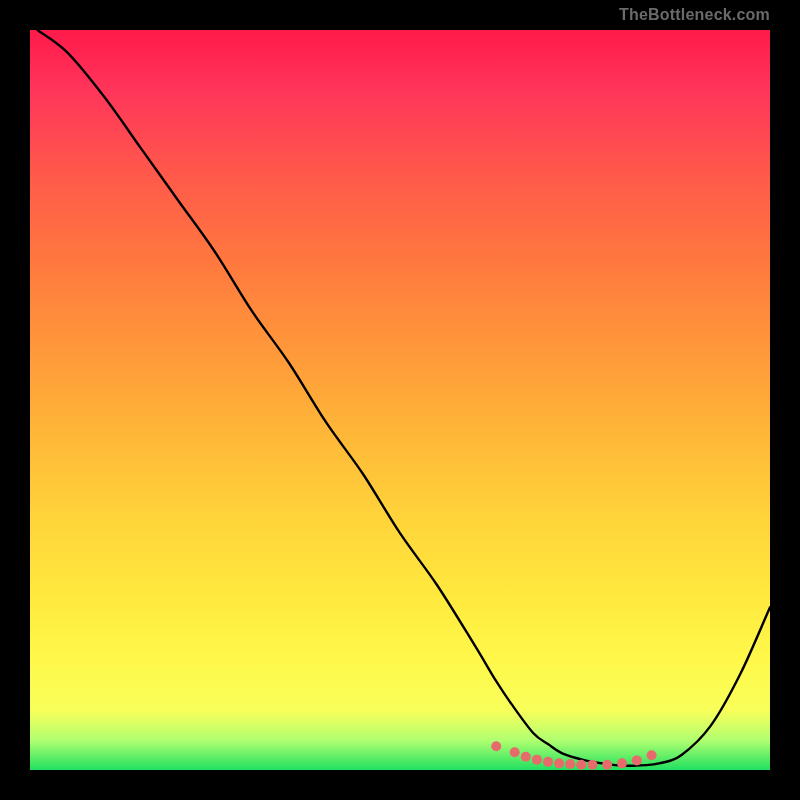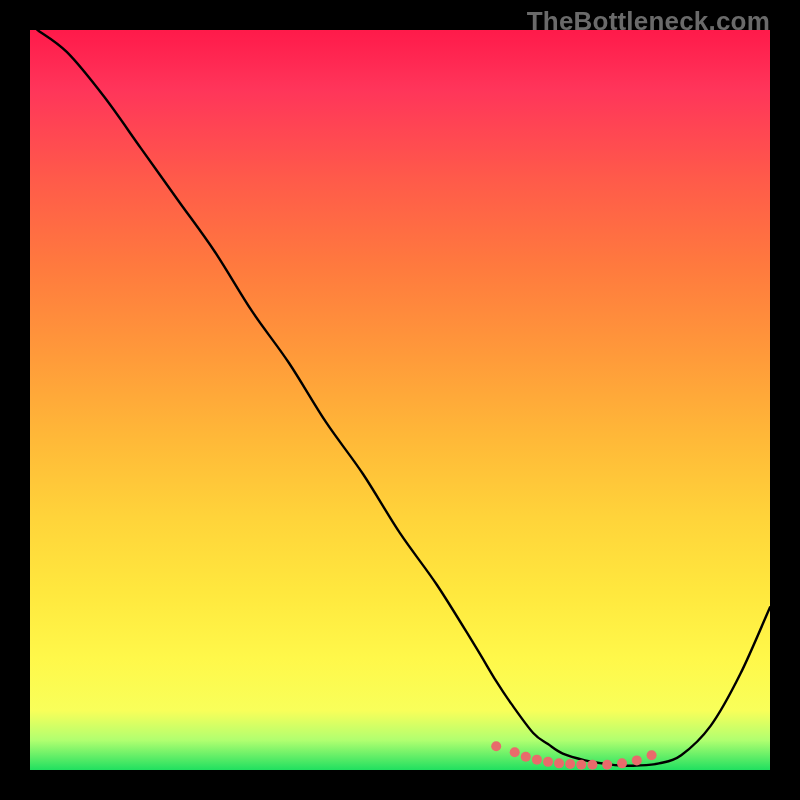--- a/index.html
+++ b/index.html
@@ -41,21 +41,21 @@
       #f8ff5a 92%,
       #b0ff70 96%,
       #20e060 100%
     );
   }
   .watermark {
     position: absolute;
     top: 6px;
     right: 30px;
     font-family: Arial, sans-serif;
-    font-size: 26px;
+    font-size: 16px;
     font-weight: bold;
     color: #6a6a6a;
     letter-spacing: 0.2px;
     user-select: none;
   }
   svg.curve {
     position: absolute;
     left: 0;
     top: 0;
     width: 100%;

